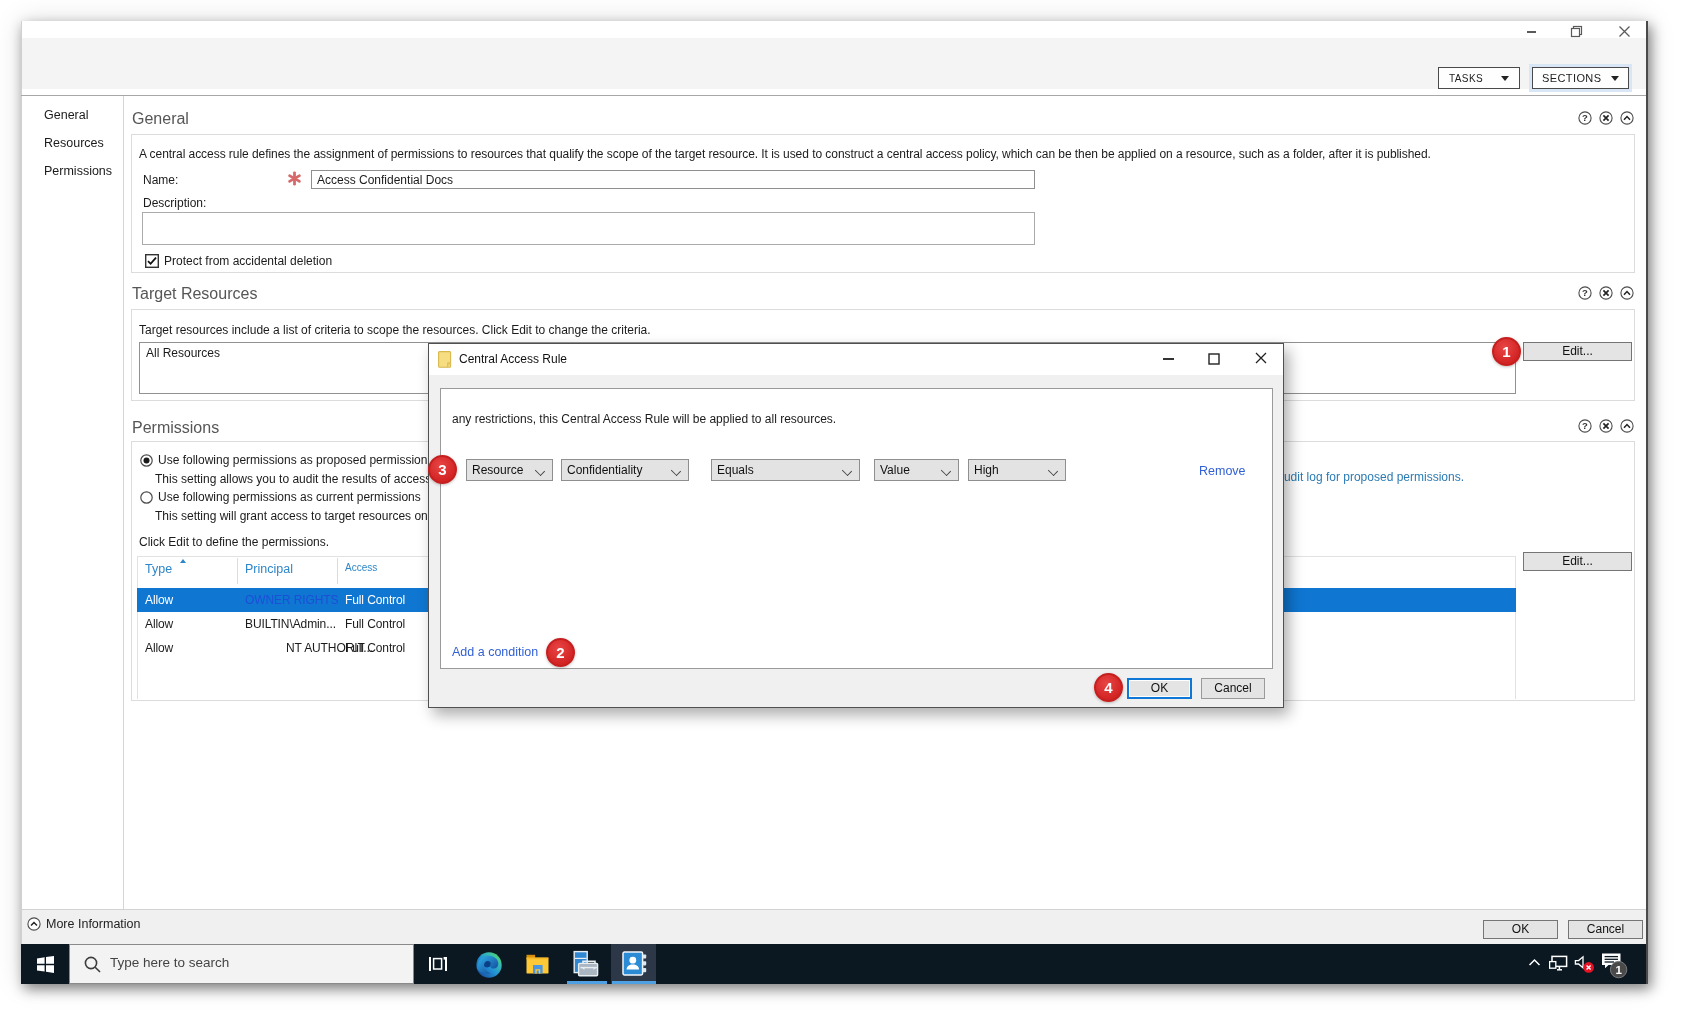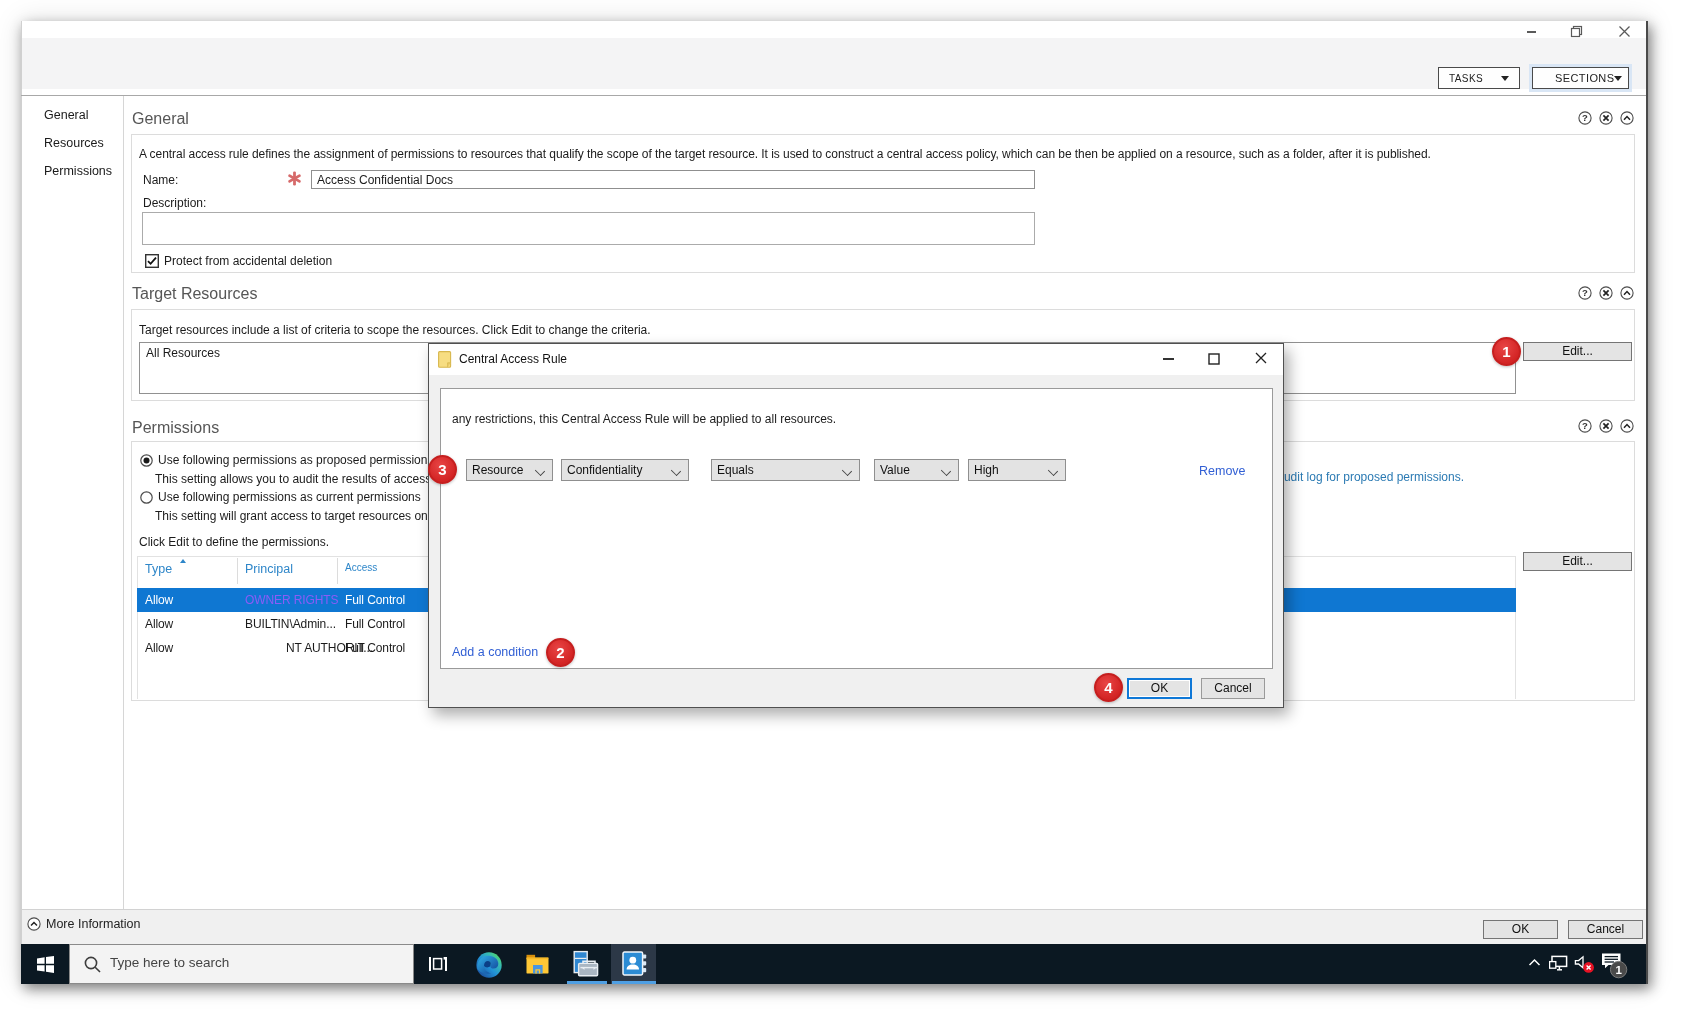--- a/index.html
+++ b/index.html
@@ -48,21 +48,21 @@
   <div class="abs" style="left:21px; top:95px; width:1625px; height:1px; background:#a8a8a8;"></div>
 
   <div class="abs" style="left:1438px; top:67px; width:82px; height:22px; border:1px solid #4a4a4a;
        background:#fefefe; font-size:10px; color:#222; display:flex; align-items:center;
        justify-content:space-between; padding:0 10px;">
     <span style="letter-spacing:.4px;">TASKS</span>
     <span style="width:0;height:0;border-left:4.5px solid transparent;border-right:4.5px solid transparent;border-top:5px solid #222;"></span>
   </div>
   <div class="abs" style="left:1532px; top:67px; width:97px; height:22px; border:1px solid #4a4a4a;
        background:#fefefe; font-size:11px; color:#222; display:flex; align-items:center;
-       justify-content:space-between; padding:0 22px; box-shadow:0 0 0 3px #d9e6f5;">
+       justify-content:space-between; padding:0 9px; box-shadow:0 0 0 3px #d9e6f5;">
     <span style="letter-spacing:.4px;">SECTIONS</span>
     <span style="width:0;height:0;border-left:4.5px solid transparent;border-right:4.5px solid transparent;border-top:5px solid #222;"></span>
   </div>
 
   <div class="txt" style="left:44px; top:108px; font-size:12.5px;">General</div>
   <div class="txt" style="left:44px; top:136px; font-size:12.5px;">Resources</div>
   <div class="txt" style="left:44px; top:164px; font-size:12.5px;">Permissions</div>
   <div class="abs" style="left:123px; top:96px; width:1px; height:813px; background:#d6d6d6;"></div>
 
   <div class="sechdr" style="left:132px; top:110px;">General</div>
@@ -137,21 +137,21 @@
 
   <div class="abs" style="left:137px; top:556px; width:1379px; height:143px; border:1px solid #e2e2e2; border-bottom:none; background:#fff;"></div>
   <div class="abs" style="left:237px; top:558px; width:1px; height:26px; background:#dcdcdc;"></div>
   <div class="abs" style="left:337px; top:558px; width:1px; height:26px; background:#dcdcdc;"></div>
   <div class="txt" style="left:145px; top:562px; font-size:12.5px; color:#2e86c9;">Type</div>
   <div class="abs" style="left:180px; top:559px; width:0; height:0; border-left:3.5px solid transparent; border-right:3.5px solid transparent; border-bottom:4.5px solid #2e86c9;"></div>
   <div class="txt" style="left:245px; top:562px; font-size:12.5px; color:#2e86c9;">Principal</div>
   <div class="txt" style="left:345px; top:562px; font-size:10px; color:#2e86c9;">Access</div>
   <div class="abs" style="left:137px; top:588px; width:1379px; height:24px; background:#0f77d2;"></div>
   <div class="txt" style="left:145px; top:593px; font-size:12px; letter-spacing:-0.1px; color:#fff;">Allow</div>
-  <div class="txt" style="left:245px; top:593px; font-size:12px; letter-spacing:-0.1px; color:#8b5cf6;">OWNER RIGHTS</div>
+  <div class="txt" style="left:245px; top:593px; font-size:12px; letter-spacing:-0.1px; color:#1d4ed8;">OWNER RIGHTS</div>
   <div class="txt" style="left:345px; top:593px; font-size:12px; letter-spacing:-0.1px; color:#fff;">Full Control</div>
   <div class="txt" style="left:145px; top:617px; font-size:12px; letter-spacing:-0.1px;">Allow</div>
   <div class="txt" style="left:245px; top:617px; font-size:12px; letter-spacing:-0.1px;">BUILTIN\Admin...</div>
   <div class="txt" style="left:345px; top:617px; font-size:12px; letter-spacing:-0.1px;">Full Control</div>
   <div class="txt" style="left:145px; top:641px; font-size:12px; letter-spacing:-0.1px;">Allow</div>
   <div class="txt" style="left:245px; top:641px; font-size:12px; letter-spacing:-0.1px;margin-left:41px;">NT AUTHORIT...</div>
   <div class="txt" style="left:345px; top:641px; font-size:12px; letter-spacing:-0.1px;">Full Control</div>
   <div class="btn" style="left:1523px; top:552px; width:109px; height:19px; line-height:17px;">Edit...</div>
 
   <div class="abs" style="left:22px; top:909px; width:1624px; height:35px; background:#f0f0f0; border-top:1px solid #d2d2d2;"></div>

